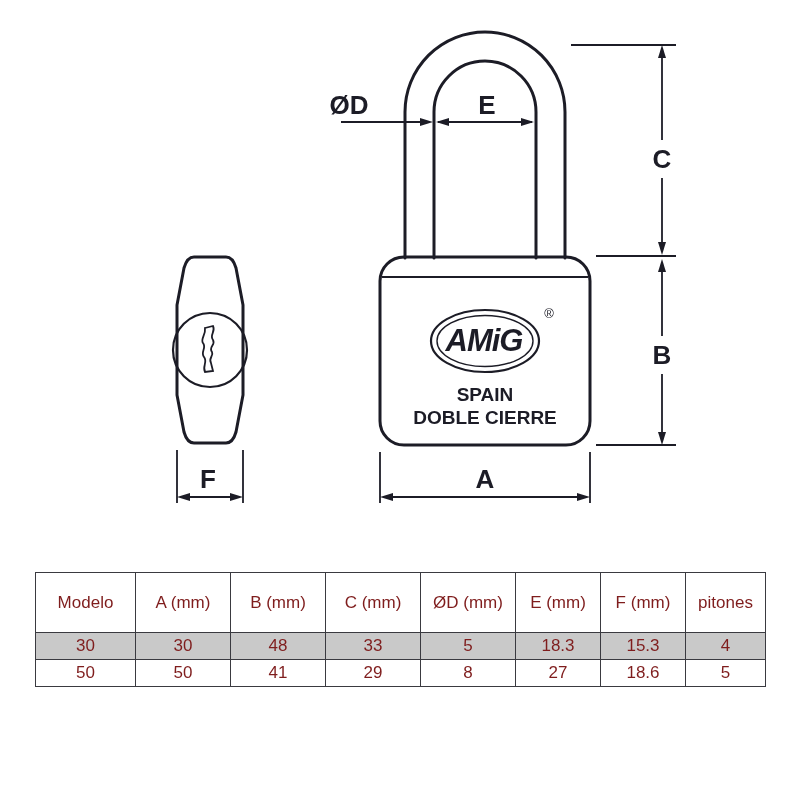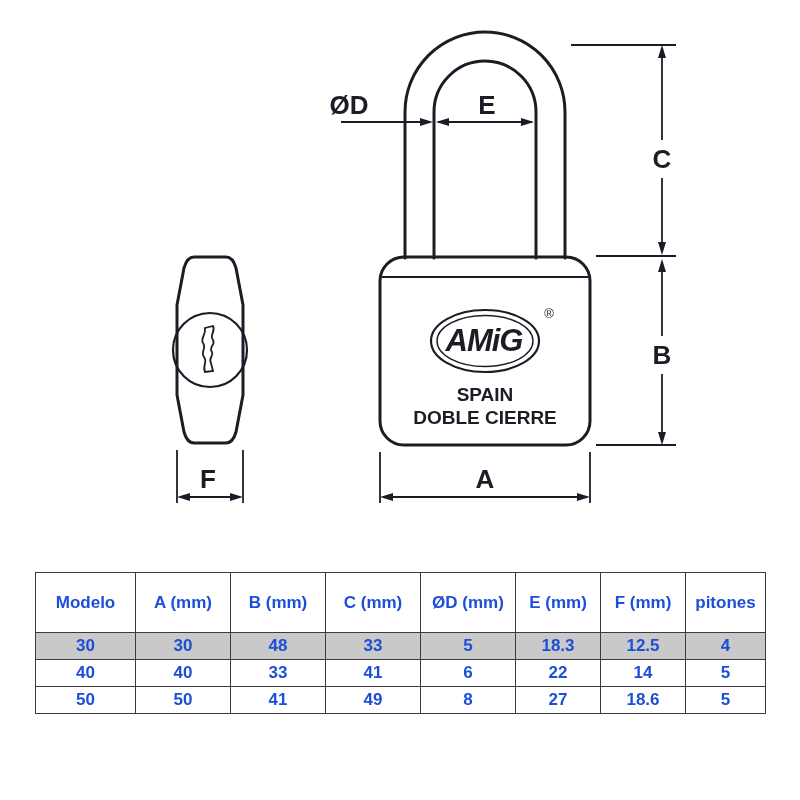--- a/index.html
+++ b/index.html
@@ -18,21 +18,21 @@
            font-size:31px; letter-spacing:-1px; fill:#1c1c26; text-anchor:middle; }
   .reg   { font-family:"Liberation Sans", sans-serif; font-size:13px; fill:#1c1c26; text-anchor:middle; }
   .bodytext { font-family:"Liberation Sans", sans-serif; font-weight:bold; font-size:19px;
               fill:#1c1c26; text-anchor:middle; }
 
   
   .table-wrap { margin:24px 0 0 35px; }
   table.spec { border-collapse:collapse; table-layout:fixed; width:730px; }
   table.spec th, table.spec td {
     border:1px solid #3a3a40; text-align:center; vertical-align:middle;
-    font-size:17px; font-weight:bold; color:#1d4ed8; padding:0;
+    font-size:17px; font-weight:normal; color:#7f1d1d; padding:0;
   }
   table.spec thead th { height:59px; }
   table.spec tbody td { height:26px; }
   col.c-modelo  { width:100px; }
   col.c-a, col.c-b, col.c-c, col.c-d { width:95px; }
   col.c-e, col.c-f { width:85px; }
   col.c-p { width:80px; }
 </style>
 </head>
 <body>
@@ -146,38 +146,28 @@
       </tr>
     </thead>
     <tbody>
       <tr style="background: rgb(201, 201, 201); margin-left: 24px;">
         <td>30</td>
         <td>30</td>
         <td>48</td>
         <td>33</td>
         <td>5</td>
         <td>18.3</td>
-        <td>12.5</td>
+        <td>15.3</td>
         <td>4</td>
-      </tr>
-      <tr>
-        <td>40</td>
-        <td>40</td>
-        <td>33</td>
-        <td>41</td>
-        <td>6</td>
-        <td>22</td>
-        <td>14</td>
-        <td>5</td>
       </tr>
       <tr>
         <td>50</td>
         <td>50</td>
         <td>41</td>
-        <td>49</td>
+        <td>29</td>
         <td>8</td>
         <td>27</td>
         <td>18.6</td>
         <td>5</td>
       </tr>
     </tbody>
   </table>
 </div>
 
 </body></html>

